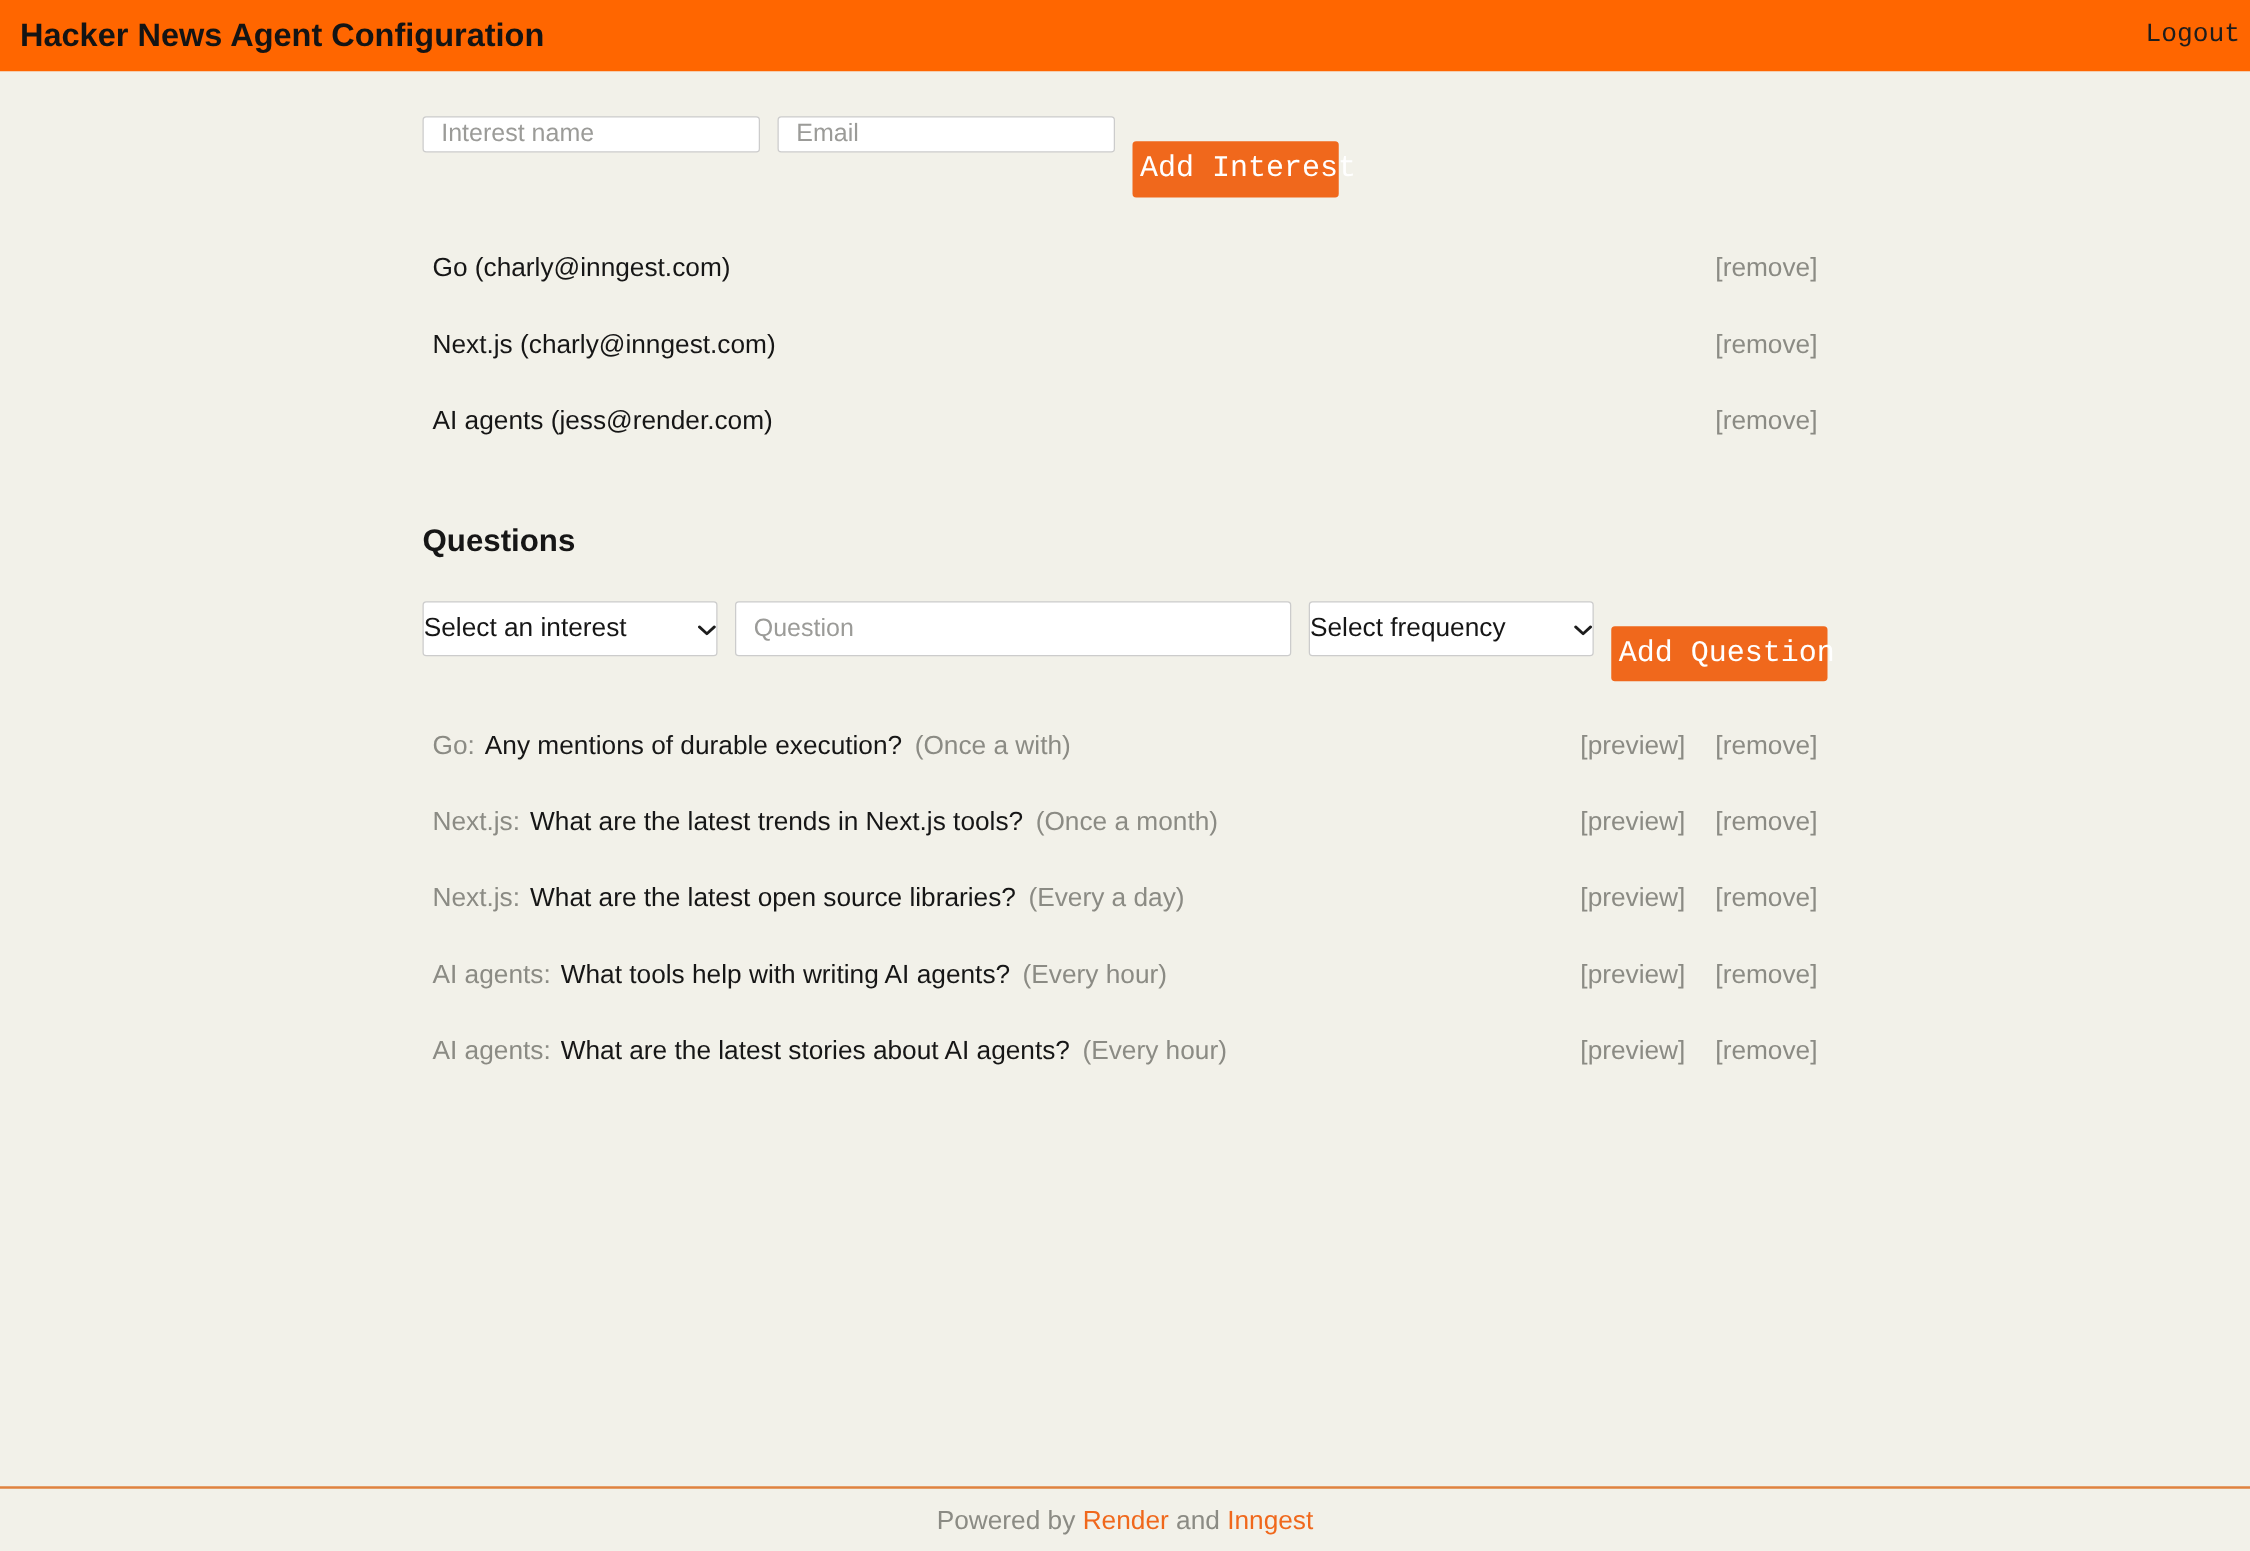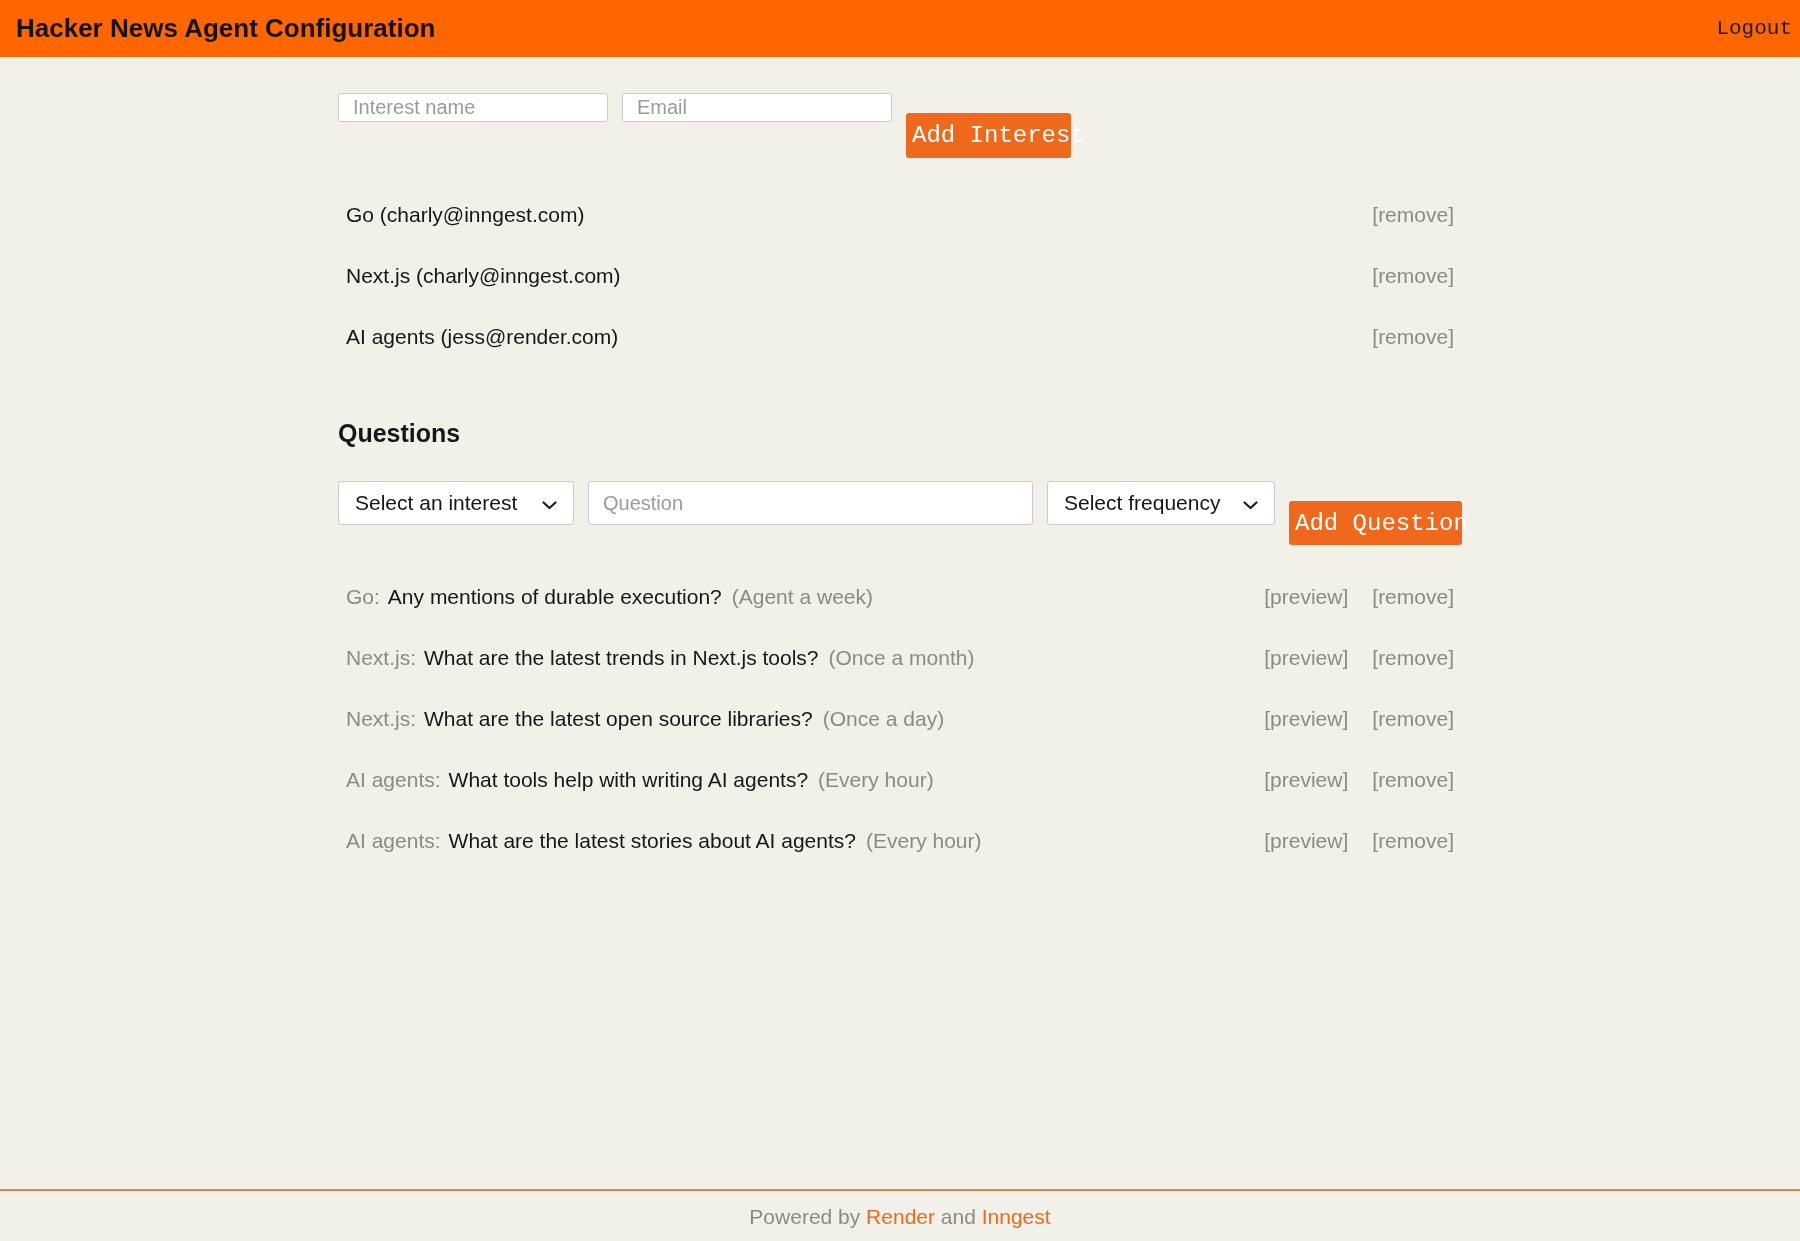--- a/index.html
+++ b/index.html
@@ -86,21 +86,21 @@
   .add-question-button { width: 173px; height: 44px; }
   .select-box {
     height: 44px;
     background: #ffffff;
     border: 1px solid #cccccc;
     border-radius: 3px;
     display: flex;
     align-items: center;
     justify-content: space-between;
     gap: 10px;
-    padding: 0 16px;
+    padding: 0 0;
     font-size: 21px;
     color: #161616;
     cursor: pointer;
   }
   .interest-select { width: 236px; }
   .frequency-select { width: 228px; }
   .chevron-svg { flex-shrink: 0; margin-top: 2px; }
 
   
   .item-list { list-style: none; margin: 35px 0 0 0; padding: 0; }
@@ -196,21 +196,21 @@
         </span>
       </div>
       <button class="btn add-question-button">Add Question</button>
     </div>
 
     <ul class="item-list">
       <li class="item-row">
         <div class="row-left">
           <span class="gray-text">Go:</span>
           <span class="q-text">Any mentions of durable execution?</span>
-          <span class="q-freq">(Agent a week)</span>
+          <span class="q-freq">(Once a with)</span>
         </div>
         <div class="row-links">
           <a class="row-link">[preview]</a>
           <a class="row-link">[remove]</a>
         </div>
       </li>
       <li class="item-row">
         <div class="row-left">
           <span class="gray-text">Next.js:</span>
           <span class="q-text">What are the latest trends in Next.js tools?</span>
@@ -218,21 +218,21 @@
         </div>
         <div class="row-links">
           <a class="row-link">[preview]</a>
           <a class="row-link">[remove]</a>
         </div>
       </li>
       <li class="item-row">
         <div class="row-left">
           <span class="gray-text">Next.js:</span>
           <span class="q-text">What are the latest open source libraries?</span>
-          <span class="q-freq">(Once a day)</span>
+          <span class="q-freq">(Every a day)</span>
         </div>
         <div class="row-links">
           <a class="row-link">[preview]</a>
           <a class="row-link">[remove]</a>
         </div>
       </li>
       <li class="item-row">
         <div class="row-left">
           <span class="gray-text">AI agents:</span>
           <span class="q-text">What tools help with writing AI agents?</span>

